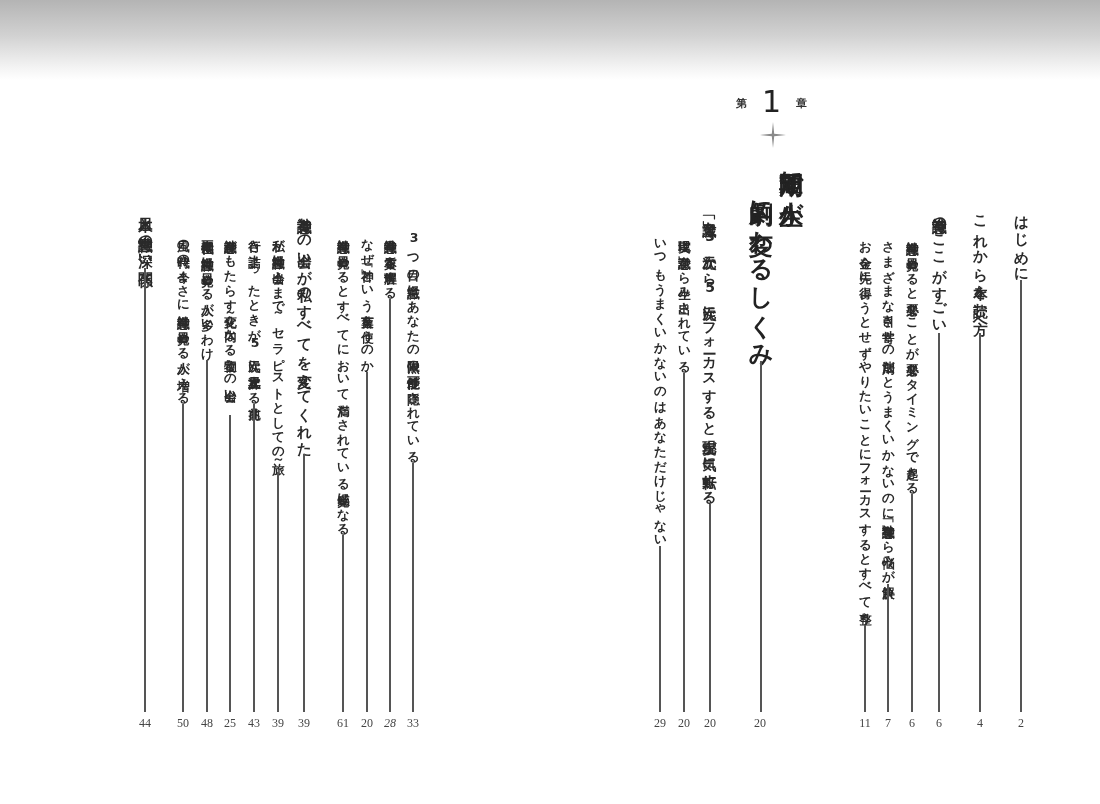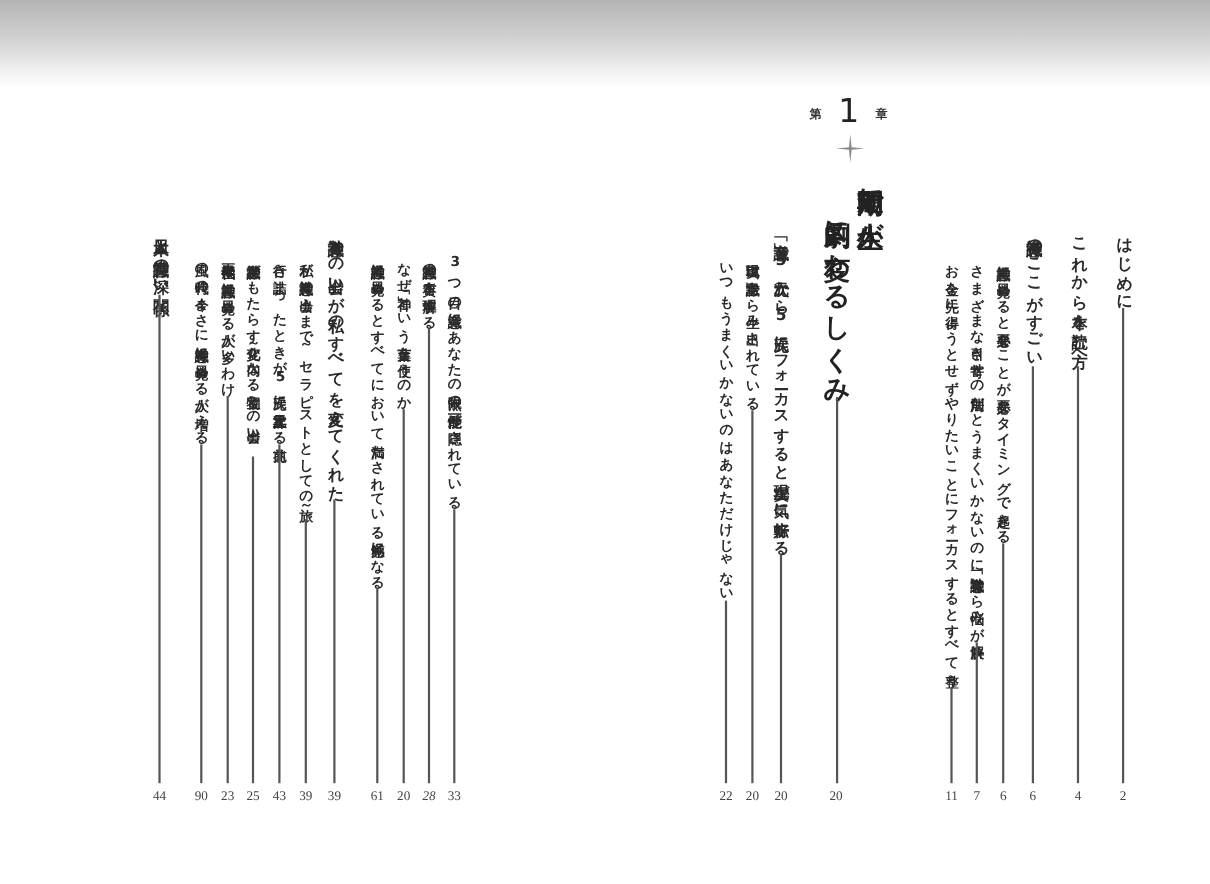--- a/index.html
+++ b/index.html
@@ -120,21 +120,21 @@
   <div class="col" style="left:673px; height:712px;">
     <div class="vtext sub" style="margin-top:230px;">現実は「意識」から生み出されている</div>
     <div class="leader"></div>
   </div>
   <div class="pnum" style="left:669px;">20</div>
 
   <div class="col" style="left:649px; height:712px;">
     <div class="vtext sub" style="margin-top:230px;">いつもうまくいかないのはあなただけじゃない</div>
     <div class="leader"></div>
   </div>
-  <div class="pnum" style="left:645px;">22</div>
+  <div class="pnum" style="left:645px;">29</div>
 
   <div class="col" style="left:402px; height:712px;">
     <div class="vtext sub" style="margin-top:230px;">3つ目の意識にあなたの無限の可能性が隠されている</div>
     <div class="leader"></div>
   </div>
   <div class="pnum" style="left:398px;">33</div>
 
   <div class="col" style="left:379px; height:712px;">
     <div class="vtext sub" style="margin-top:230px;">神意識の本質を理解する</div>
     <div class="leader"></div>
@@ -174,27 +174,27 @@
   <div class="col" style="left:219px; height:712px;">
     <div class="vtext sub" style="margin-top:230px;">神意識がもたらす変化～内なる宝物との出会い～</div>
     <div class="leader"></div>
   </div>
   <div class="pnum" style="left:215px;">25</div>
 
   <div class="col" style="left:196px; height:712px;">
     <div class="vtext sub" style="margin-top:230px;">更年期世代に神意識に目覚める人が多いわけ</div>
     <div class="leader"></div>
   </div>
-  <div class="pnum" style="left:192px;">23</div>
+  <div class="pnum" style="left:192px;">48</div>
 
   <div class="col" style="left:172px; height:712px;">
     <div class="vtext sub" style="margin-top:230px;">風の時代の今まさに神意識に目覚める人が増える</div>
     <div class="leader"></div>
   </div>
-  <div class="pnum" style="left:168px;">90</div>
+  <div class="pnum" style="left:168px;">50</div>
 
   <div class="col" style="left:134px; height:712px;">
     <div class="vtext head" style="margin-top:206px;">日本人と神意識の深い関係</div>
     <div class="leader"></div>
   </div>
   <div class="pnum" style="left:130px;">44</div>
 
 </div>
 
 </body></html>

